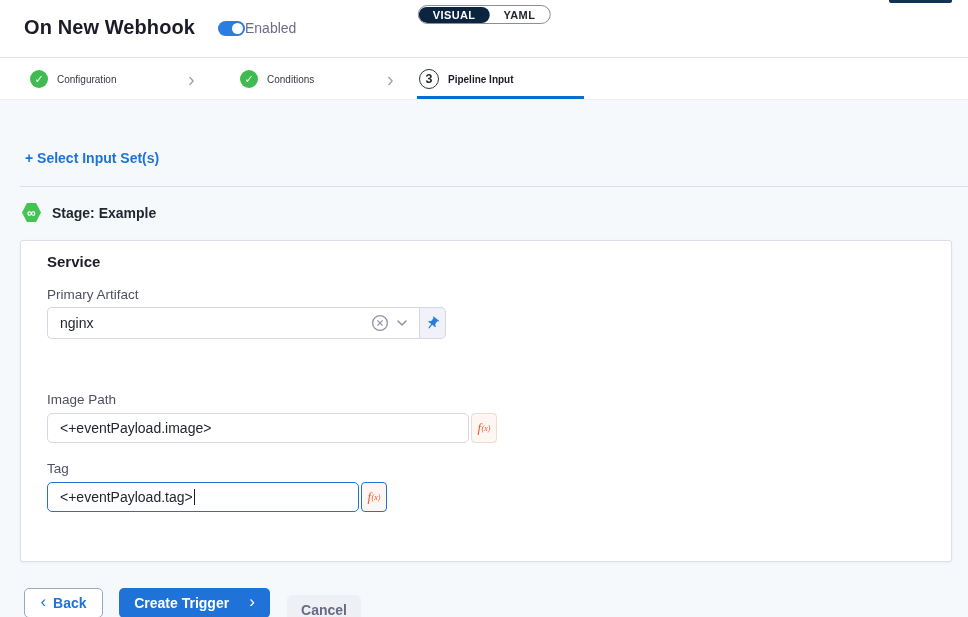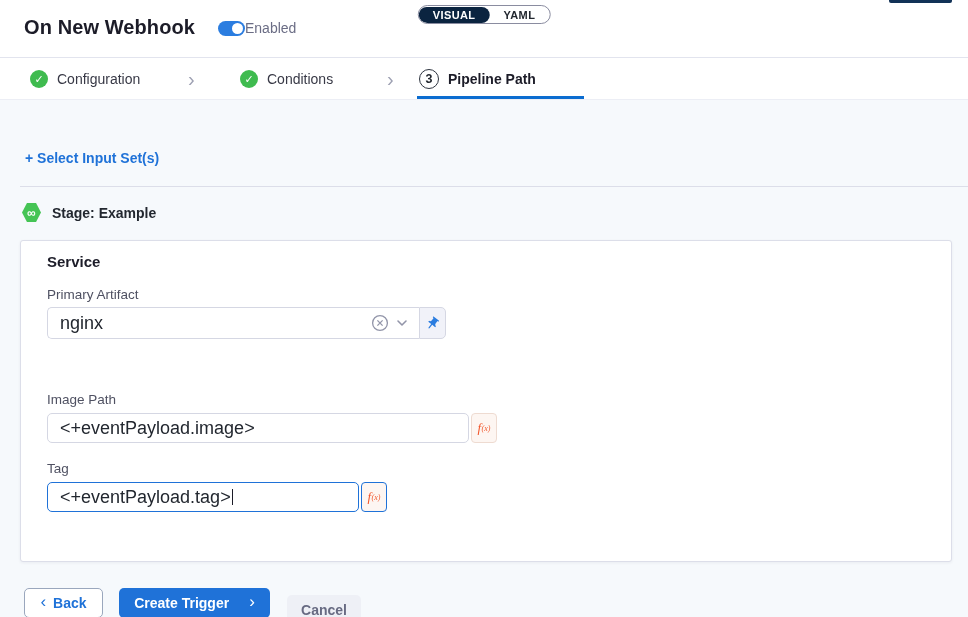--- a/index.html
+++ b/index.html
@@ -21,39 +21,39 @@
   .toggle-label{font-size:14px;color:var(--muted);}
   .segmented{position:absolute;left:50%;top:5px;transform:translateX(-50%);display:flex;align-items:center;height:19px;border:1.5px solid #8a8ca0;border-radius:10px;background:#fff;overflow:hidden;}
   .seg{font-size:11px;font-weight:700;letter-spacing:.4px;line-height:16px;padding:0 14px;cursor:pointer;color:#22272f;}
   .seg.active{background:var(--navy);color:#fff;border-radius:9px;height:16px;}
   .clipped-btn{position:absolute;left:889px;top:0;width:63px;height:3px;background:#123257;border-radius:0 0 2px 2px;}
   
   .tabbar{position:absolute;left:0;top:58px;width:968px;height:42px;background:#fff;border-bottom:1px solid #eceef5;}
   .step{position:absolute;top:0;height:42px;display:flex;align-items:center;gap:9px;cursor:pointer;}
   .step-config{left:30px;} .step-cond{left:240px;} .step-active{left:419px;}
   .check-circle{width:18px;height:18px;border-radius:50%;background:var(--success);color:#fff;font-size:11px;font-weight:700;display:flex;align-items:center;justify-content:center;}
-  .step-label{font-size:14px;font-weight:500;color:#383946;}
+  .step-label{font-size:10px;font-weight:500;color:#383946;}
   .step-num{width:20px;height:20px;border-radius:50%;border:1.6px solid #2e3440;color:#22272f;font-size:12.5px;font-weight:600;display:flex;align-items:center;justify-content:center;}
   .step-active .step-label{font-weight:700;color:var(--ink);}
   .step-sep{position:absolute;top:0;height:42px;display:flex;align-items:center;color:#9ea1b3;font-size:20px;font-weight:400;}
   .sep1{left:188px;} .sep2{left:387px;}
   .tab-underline{position:absolute;left:417px;bottom:0;width:167px;height:3px;background:#0b6cd0;}
   
   .select-link{position:absolute;left:25px;top:150px;font-size:14px;font-weight:700;color:var(--accent);cursor:pointer;}
   .divider{position:absolute;left:20px;top:186px;width:948px;height:1px;background:#dcdee9;}
   .stage-row{position:absolute;left:22px;top:203px;display:flex;align-items:center;gap:11px;}
   .stage-icon{width:19px;height:19px;background:#45c455;clip-path:polygon(26% 0,74% 0,100% 50%,74% 100%,26% 100%,0 50%);color:#fff;font-size:12px;font-weight:700;display:flex;align-items:center;justify-content:center;line-height:1;}
   .stage-title{font-size:14px;font-weight:600;color:#22272f;}
   .card{position:absolute;left:20px;top:240px;width:932px;height:322px;background:#fff;border:1px solid #dcdee9;border-radius:3px;box-shadow:0 1px 3px rgba(40,41,61,.06);}
   .card-heading{position:absolute;left:26px;top:12px;font-size:15px;font-weight:700;color:var(--ink);}
   .field-label{position:absolute;left:26px;font-size:13.5px;font-weight:500;color:var(--label);}
   .lbl-artifact{top:46px;} .lbl-image{top:151px;} .lbl-tag{top:220px;}
   .fgroup{position:absolute;left:26px;display:flex;align-items:stretch;}
   .g-artifact{top:66px;} .g-image{top:172px;} .g-tag{top:241px;}
-  .fake-input{display:flex;align-items:center;background:#fff;border:1px solid var(--fieldline);font-size:18px;color:#22272f;cursor:text;}
+  .fake-input{display:flex;align-items:center;background:#fff;border:1px solid var(--fieldline);font-size:14px;color:#22272f;cursor:text;}
   .sel-input{width:372px;height:32px;border-radius:5px 0 0 5px;border-right:none;padding:0 8px 0 12px;}
   .sel-input .value{flex:1;}
   .icon-btn{display:flex;align-items:center;justify-content:center;cursor:pointer;}
   .clear-icon{margin-right:6px;} .chev-icon{margin-right:2px;}
   .pin-seg{width:27px;height:32px;background:#f1f2f9;border:1px solid var(--fieldline);border-radius:0 5px 5px 0;display:flex;align-items:center;justify-content:center;cursor:pointer;}
   .text-input{width:422px;height:30px;border-radius:5px;padding:0 10px 0 12px;}
   .fx-btn{margin-left:2px;width:26px;height:30px;border:1px solid #eedbd1;background:#fdf6f2;border-radius:4px;display:flex;align-items:center;justify-content:center;cursor:pointer;color:var(--expression);font-size:13px;font-style:italic;font-family:"Liberation Serif","DejaVu Serif",serif;}
   .fx-btn sub{font-size:8px;font-style:italic;margin-left:.5px;}
   .g-tag .text-input{width:312px;border:1.6px solid var(--accent);}
   .g-tag .fx-btn{border:1.6px solid var(--accent);height:30px;}
@@ -90,21 +90,21 @@
     <span class="step-label">Configuration</span>
   </div>
   <div class="step-sep sep1">›</div>
   <div class="step step-cond">
     <span class="check-circle">✓</span>
     <span class="step-label">Conditions</span>
   </div>
   <div class="step-sep sep2">›</div>
   <div class="step step-active">
     <span class="step-num">3</span>
-    <span class="step-label">Pipeline Path</span>
+    <span class="step-label">Pipeline Input</span>
   </div>
   <div class="tab-underline"></div>
 </div>
 
 <div class="select-link">+ Select Input Set(s)</div>
 <div class="divider"></div>
 
 <div class="stage-row">
   <span class="stage-icon">∞</span>
   <span class="stage-title">Stage: Example</span>

